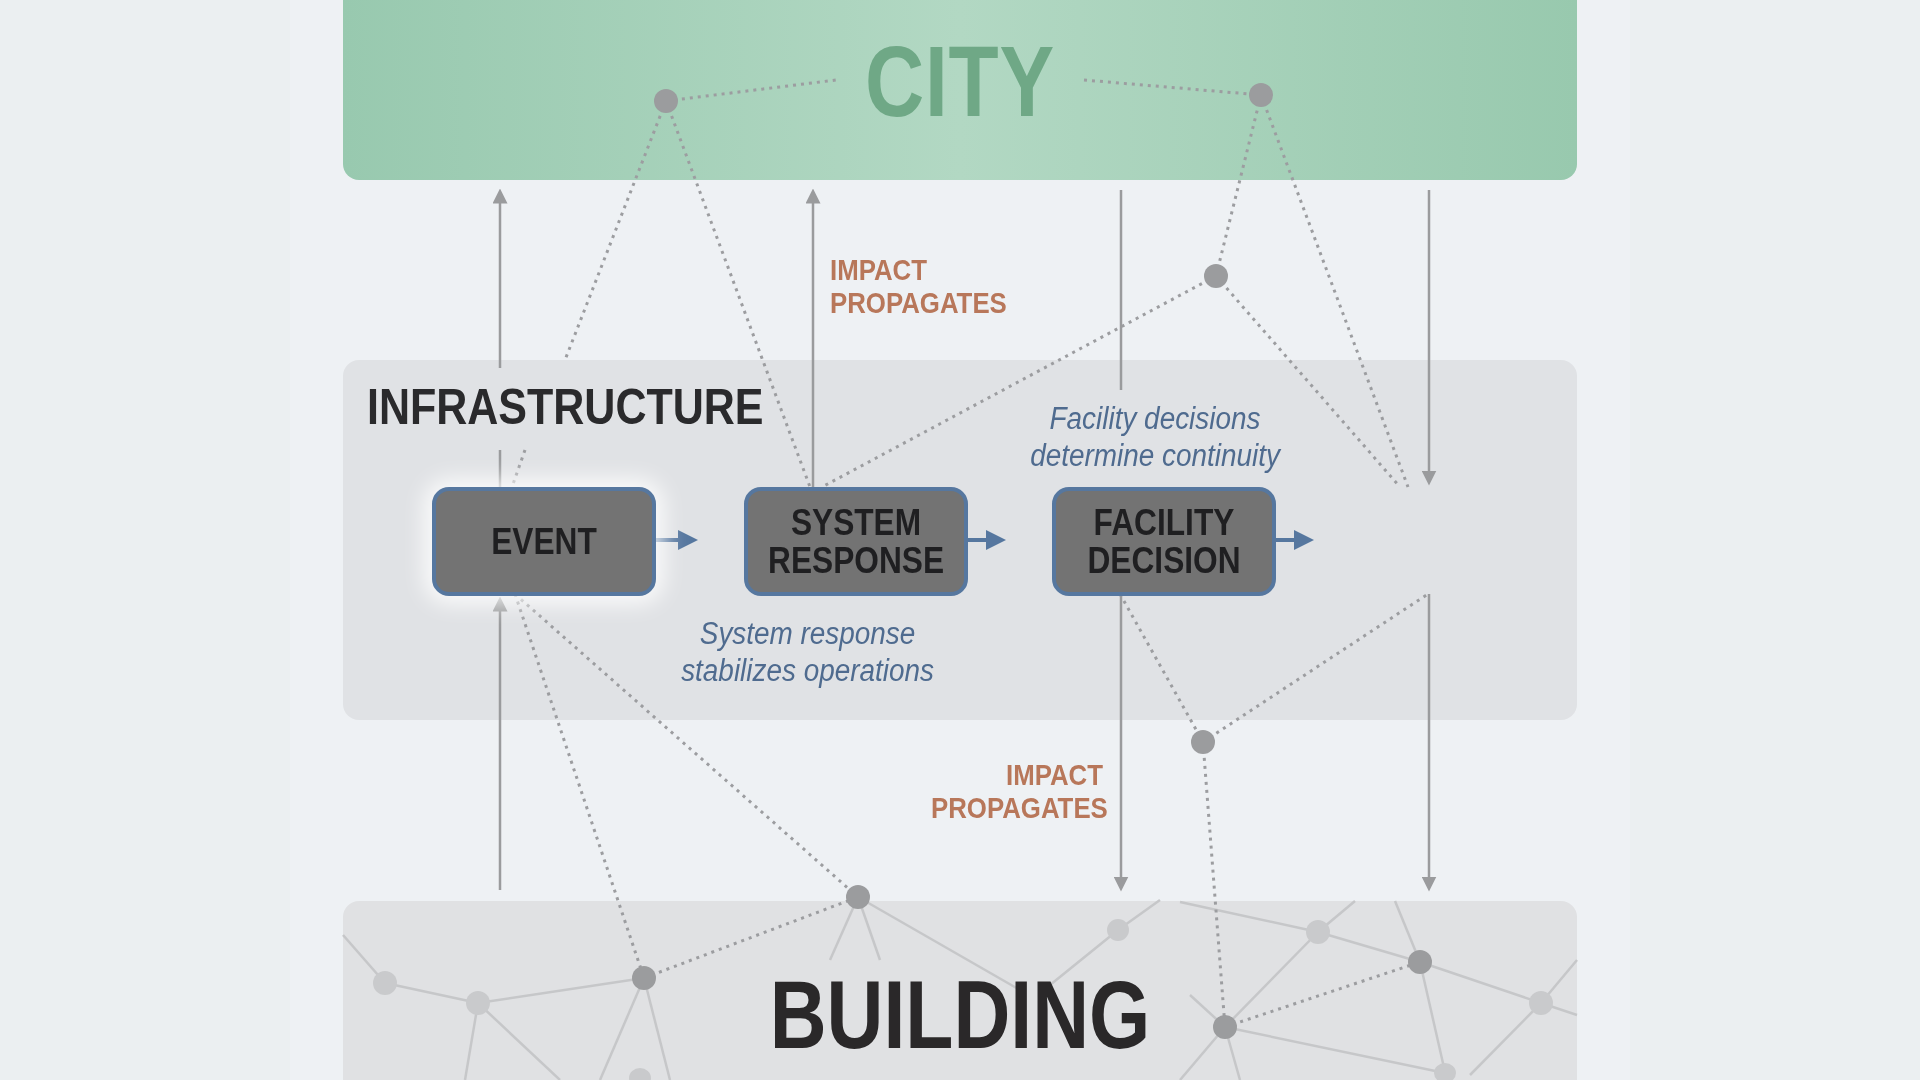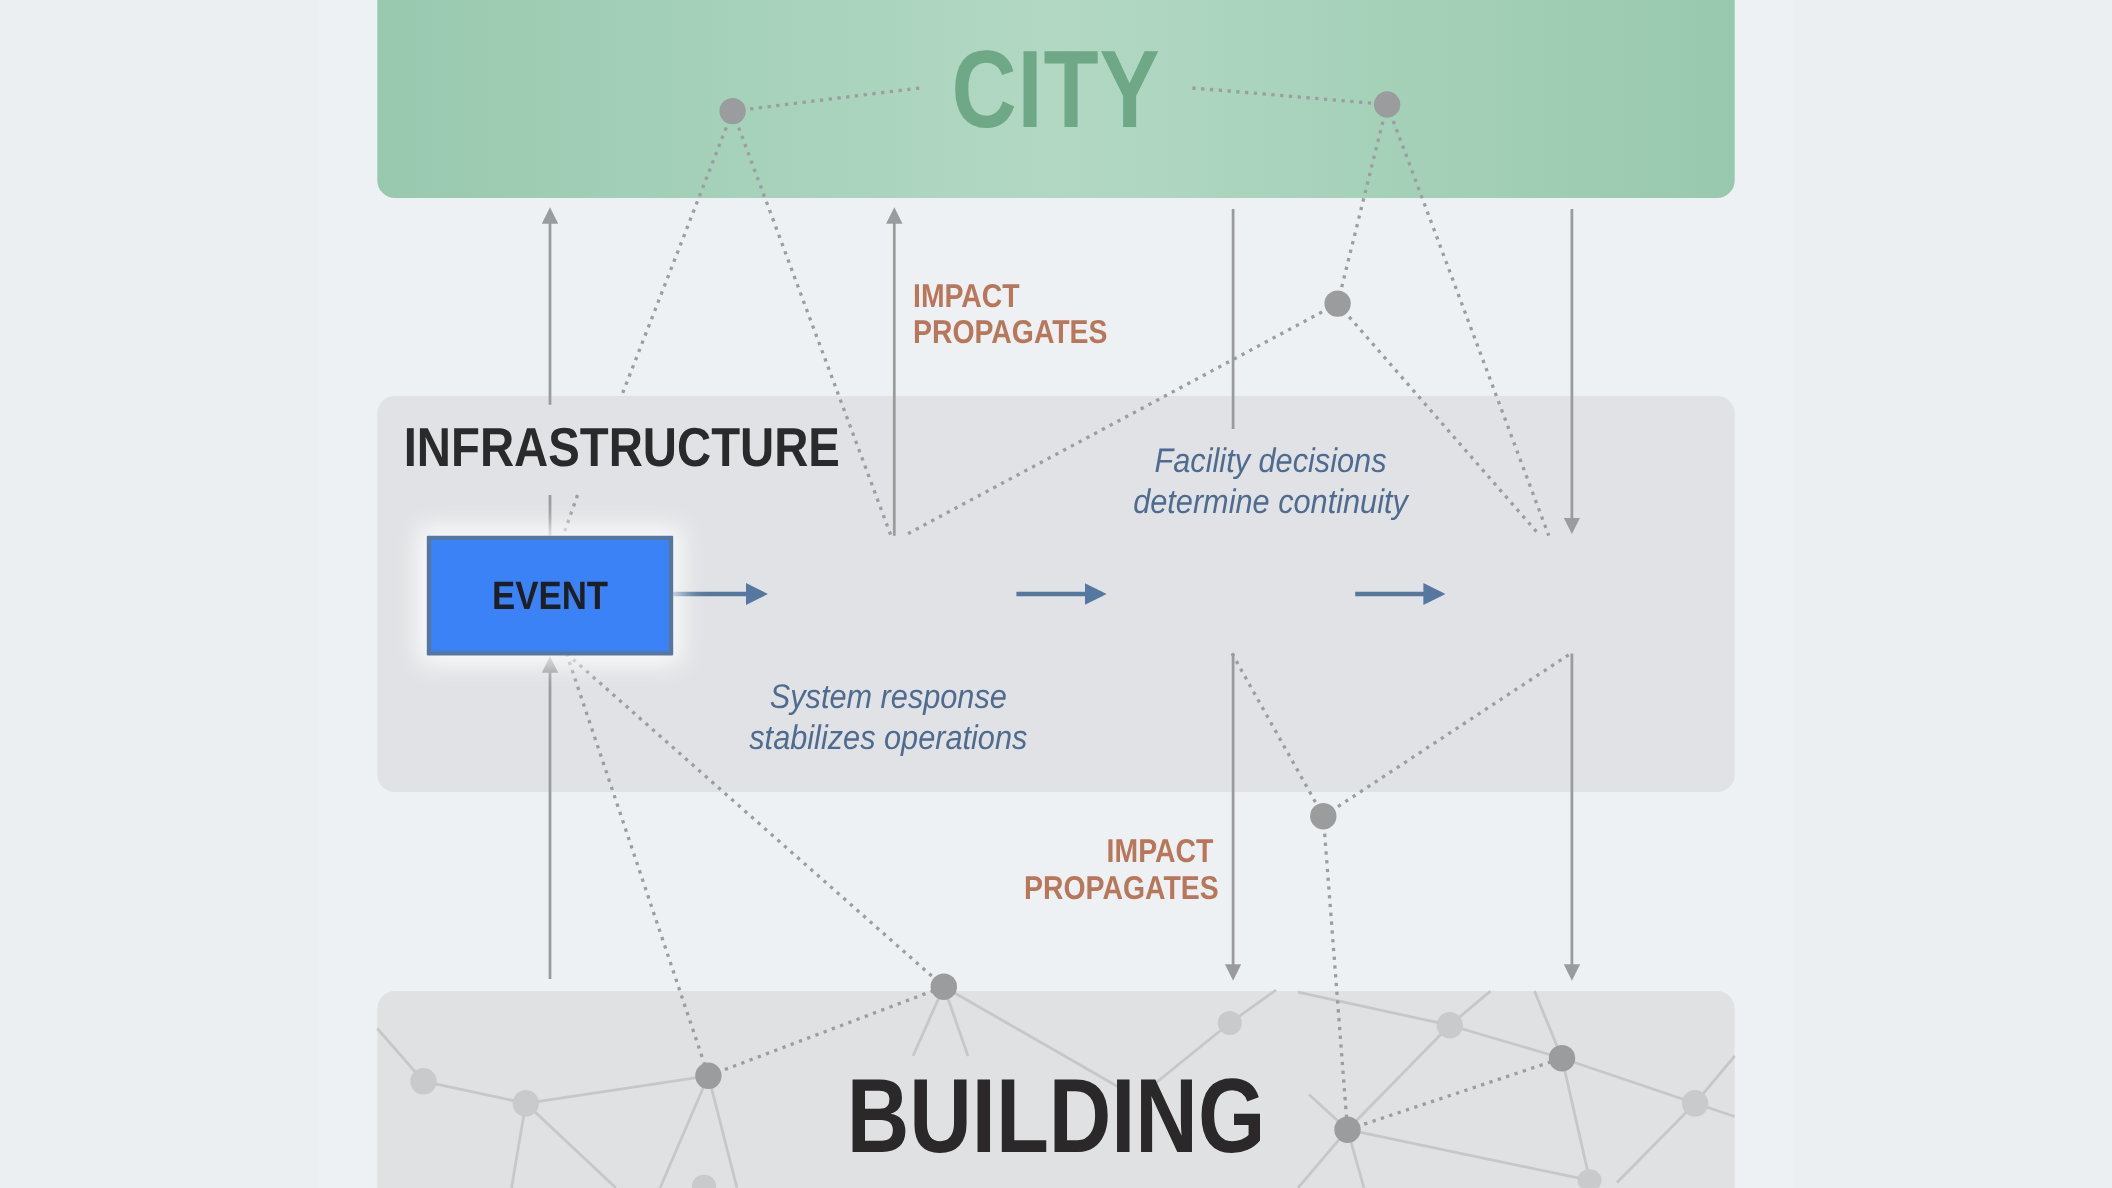--- a/index.html
+++ b/index.html
@@ -7,21 +7,21 @@
   .canvas{position:absolute;left:0;top:0;width:1920px;height:1080px;}
   .center-strip{position:absolute;left:290px;top:0;width:1340px;height:1080px;background:#eef1f4;}
   .panel{position:absolute;left:343px;width:1234px;border-radius:16px;}
   .panel-city{top:-20px;height:200px;background:linear-gradient(90deg,#98c9af 0%,#b2d8c3 50%,#98c9ae 100%);}
   .panel-infra{top:360px;height:360px;background:#e0e2e5;}
   .panel-building{top:901px;height:200px;background:#e0e1e3;}
   .city-title{position:absolute;left:0;width:1920px;top:24px;text-align:center;font-size:100px;font-weight:bold;color:#6fa886;letter-spacing:1px;transform:scaleX(0.82);transform-origin:960px 0;}
   .infra-title{position:absolute;left:367px;top:378px;font-size:50px;font-weight:bold;color:#2a2a2c;transform:scaleX(0.86);transform-origin:0 0;white-space:nowrap;}
   .building-title{position:absolute;left:0;width:1920px;top:960px;text-align:center;font-size:96px;font-weight:bold;color:#2a2829;transform:scaleX(0.82);transform-origin:960px 0;z-index:3;}
   svg.overlay{position:absolute;left:0;top:0;z-index:2;}
-  .box{position:absolute;top:487px;width:216px;height:101px;border:4px solid #56779f;border-radius:1px;background:#3b82f6;display:flex;align-items:center;justify-content:center;flex-direction:column;z-index:4;}
+  .box{position:absolute;top:487px;width:216px;height:101px;border:4px solid #56779f;border-radius:17px;background:#737373;display:flex;align-items:center;justify-content:center;flex-direction:column;z-index:4;margin-left:44px;}
   .box span{font-size:36px;font-weight:bold;color:#1f1f21;line-height:38px;text-align:center;transform:scaleX(0.88);display:block;white-space:nowrap;}
   .box-event{left:388px;box-shadow:0 0 22px 8px rgba(255,255,255,0.85);}
   .box-system{left:700px;}
   .box-facility{left:1008px;}
   .box-recovery{left:1316px;}
   .impact{position:absolute;font-size:30px;font-weight:bold;color:#b8775a;line-height:33px;transform:scaleX(0.86);white-space:nowrap;z-index:3;}
   .impact-top{left:830px;top:253px;transform-origin:0 0;}
   .impact-bottom{left:903px;top:758px;text-align:right;transform-origin:100% 0;width:200px;}
   .caption{position:absolute;font-size:31px;font-style:italic;color:#4f6b8f;line-height:37px;text-align:center;white-space:nowrap;z-index:3;transform:scaleX(0.9);}
   .caption-facility{left:1010px;top:400px;width:290px;transform-origin:145px 0;}
@@ -132,20 +132,28 @@
     </g>
   </svg>
 
   <div class="city-title">CITY</div>
   <div class="infra-title">INFRASTRUCTURE</div>
   <div class="building-title">BUILDING</div>
 
   <div class="box box-event">
     <span>EVENT</span>
   </div>
+  <div class="box box-system">
+    <span>SYSTEM</span>
+    <span>RESPONSE</span>
+  </div>
+  <div class="box box-facility">
+    <span>FACILITY</span>
+    <span>DECISION</span>
+  </div>
 
   <div class="impact impact-top">
     <div>IMPACT</div>
     <div>PROPAGATES</div>
   </div>
   <div class="impact impact-bottom">
     <div>IMPACT</div>
     <div>PROPAGATES</div>
   </div>
 

